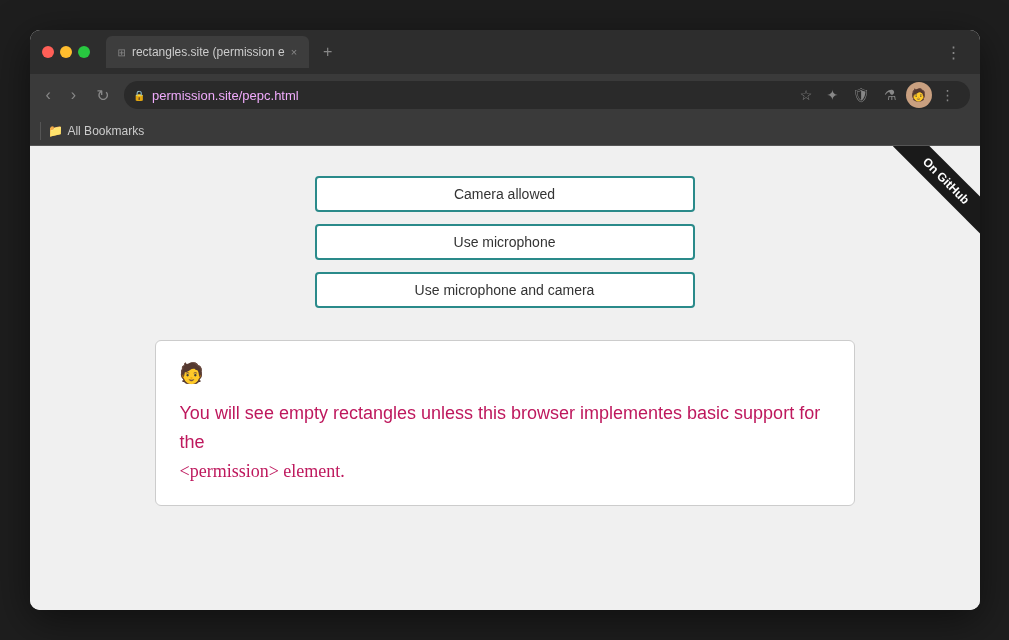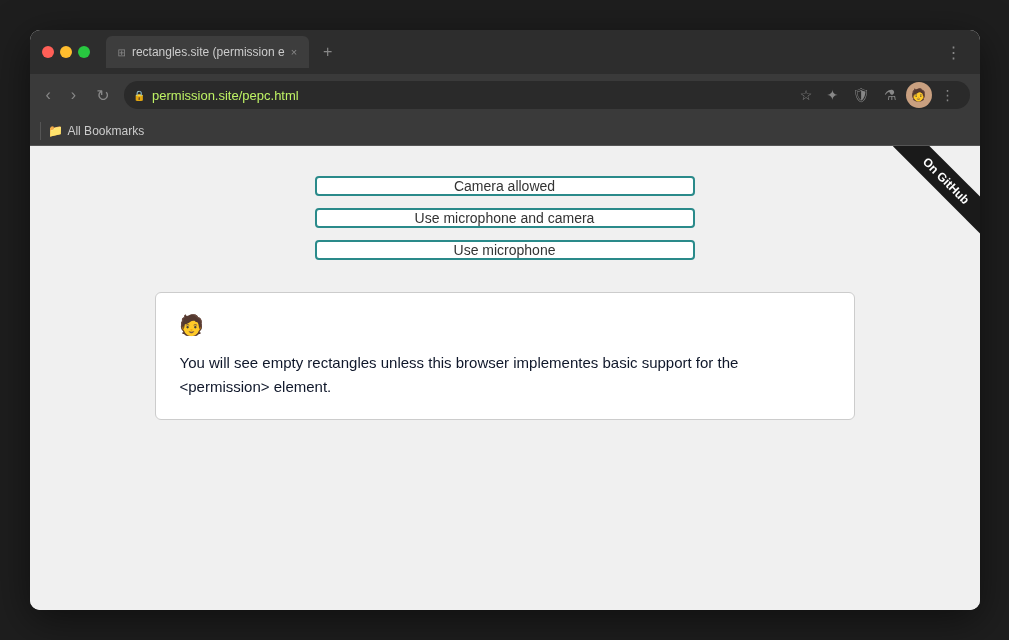--- a/index.html
+++ b/index.html
@@ -120,21 +120,21 @@
       padding: 0 10px;
       gap: 6px;
     }
 
     .address-icon {
       color: #888;
       font-size: 10px;
     }
 
     .address-text {
-      color: #bef264;
+      color: #f0abfc;
       font-size: 13px;
       flex: 1;
     }
 
     .address-actions {
       display: flex;
       align-items: center;
       gap: 4px;
     }
 
@@ -215,21 +215,21 @@
       gap: 12px;
       width: 100%;
       max-width: 700px;
     }
 
     
     .permission-btn {
       border: 2px solid #2a8a8a;
       background: white;
       border-radius: 4px;
-      padding: 0 20px;
+      padding: 8px 20px;
       font-size: 14px;
       color: #333;
       cursor: pointer;
       text-align: center;
       min-width: 380px;
       display: block;
     }
 
     
     .demo-box {
@@ -246,27 +246,27 @@
       font-size: 20px;
       font-weight: bold;
       color: #222;
       margin-bottom: 14px;
       display: flex;
       align-items: center;
       gap: 8px;
     }
 
     .demo-text {
-      font-size: 15px;
-      color: #0f172a;
+      font-size: 18px;
+      color: #be185d;
       line-height: 1.6;
     }
 
     .demo-text code {
-      font-family: Liberation Sans, sans-serif;
+      font-family: Liberation Serif, serif;
     }
 
     
     .avatar-circle {
       width: 26px;
       height: 26px;
       border-radius: 50%;
       background: #c9a080;
       display: flex;
       align-items: center;
@@ -330,25 +330,25 @@
       <div class="github-ribbon-inner">On GitHub</div>
     </div>
 
     <div class="page-center">
 
       <button class="permission-btn">
         <span>Camera allowed</span>
       </button>
 
       <button class="permission-btn">
+        <span>Use microphone</span>
+      </button>
+
+      <button class="permission-btn">
         <span>Use microphone and camera</span>
-      </button>
-
-      <button class="permission-btn">
-        <span>Use microphone</span>
       </button>
 
       <div class="demo-box">
         <div class="demo-title">
           <span>🧑</span>
         </div>
         <p class="demo-text">
           <span>You will see empty rectangles unless this browser implementes basic support for the</span>
           <br>
           <code>&lt;permission&gt; element.</code>

